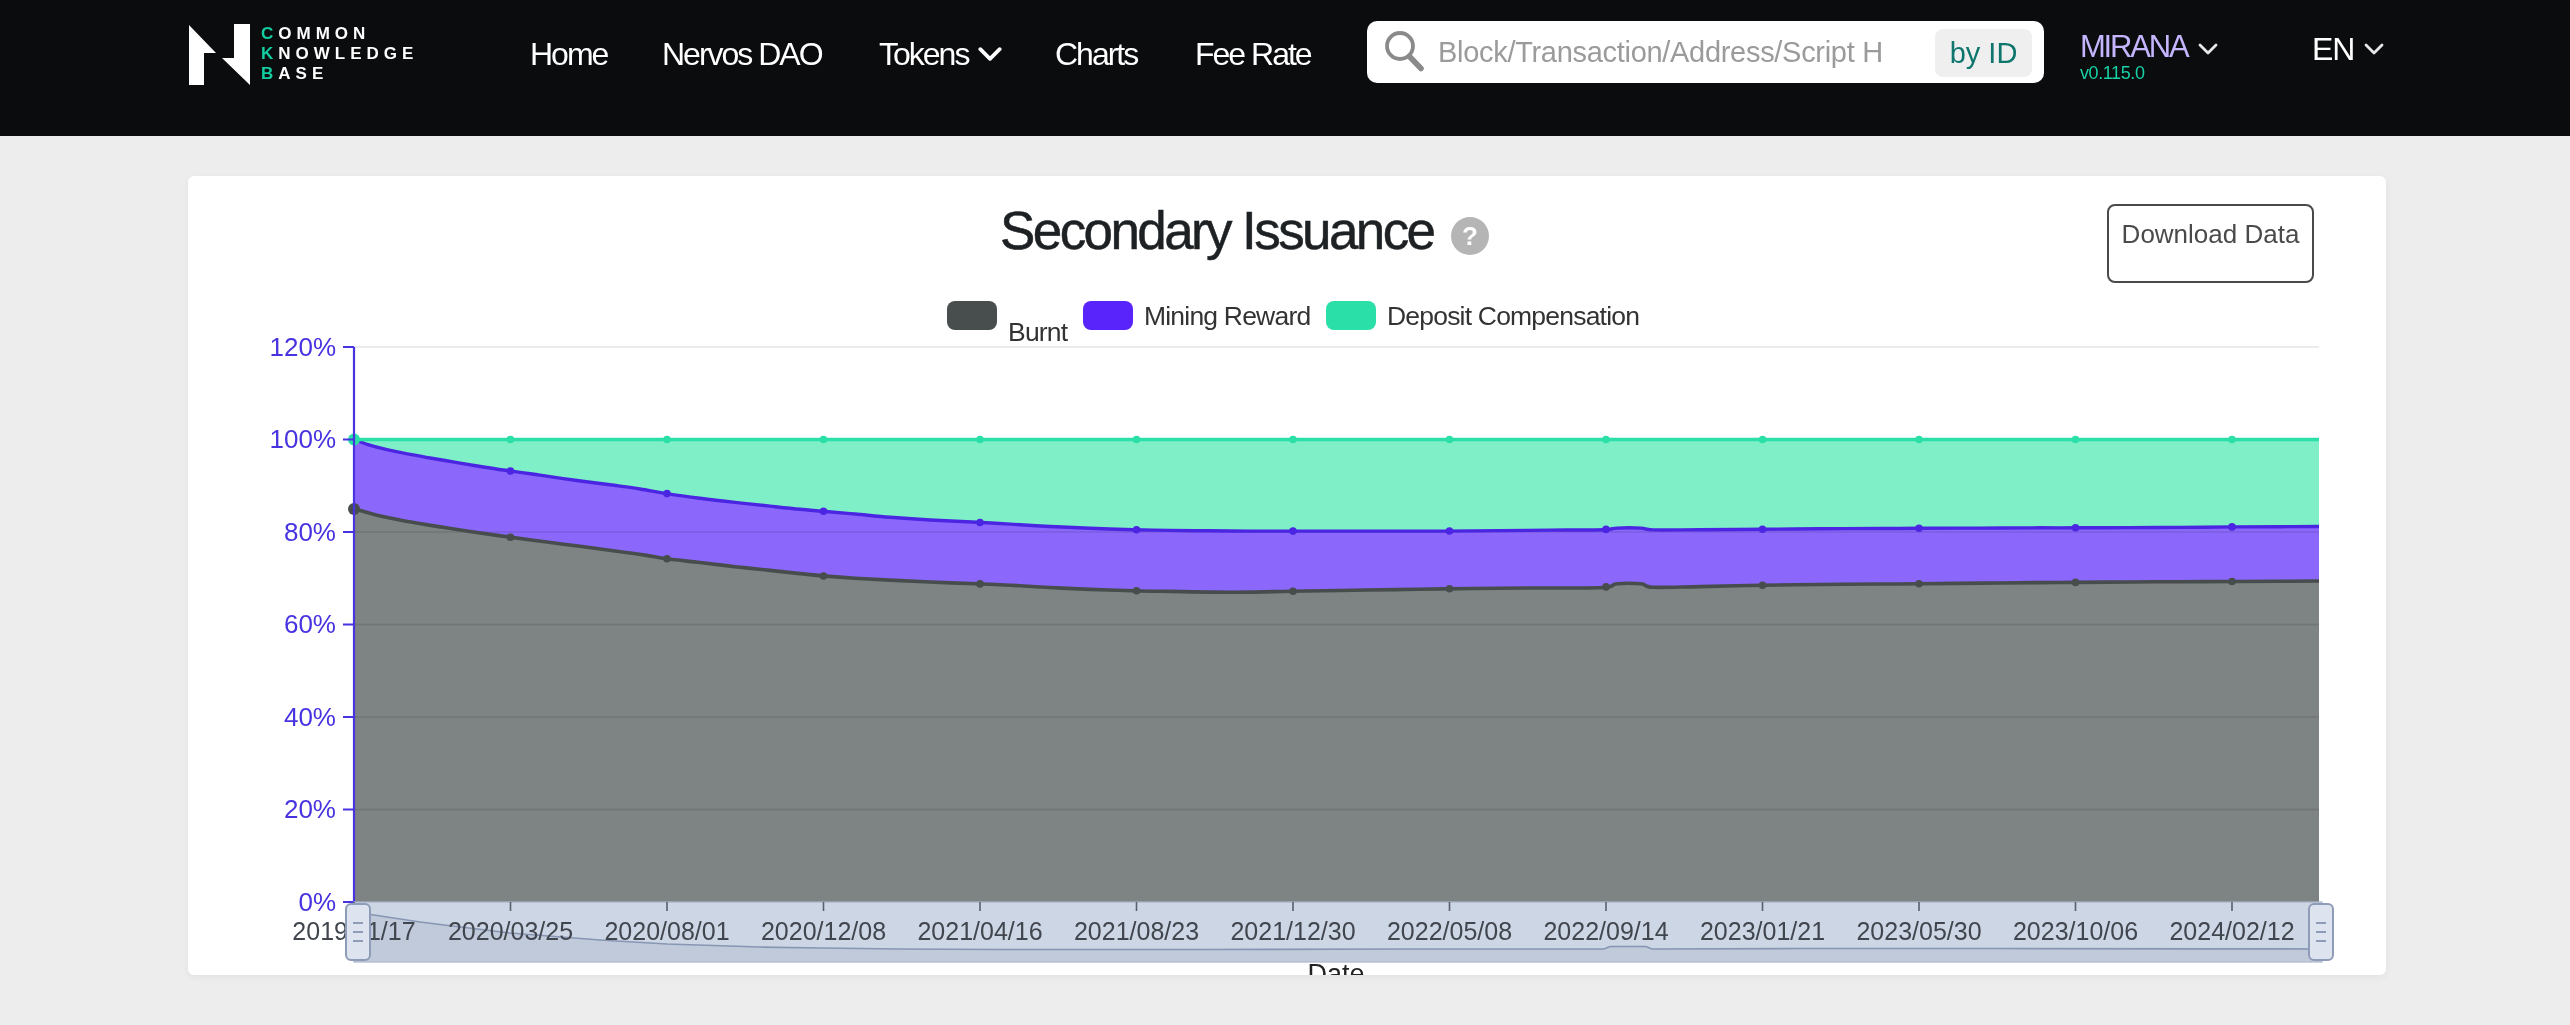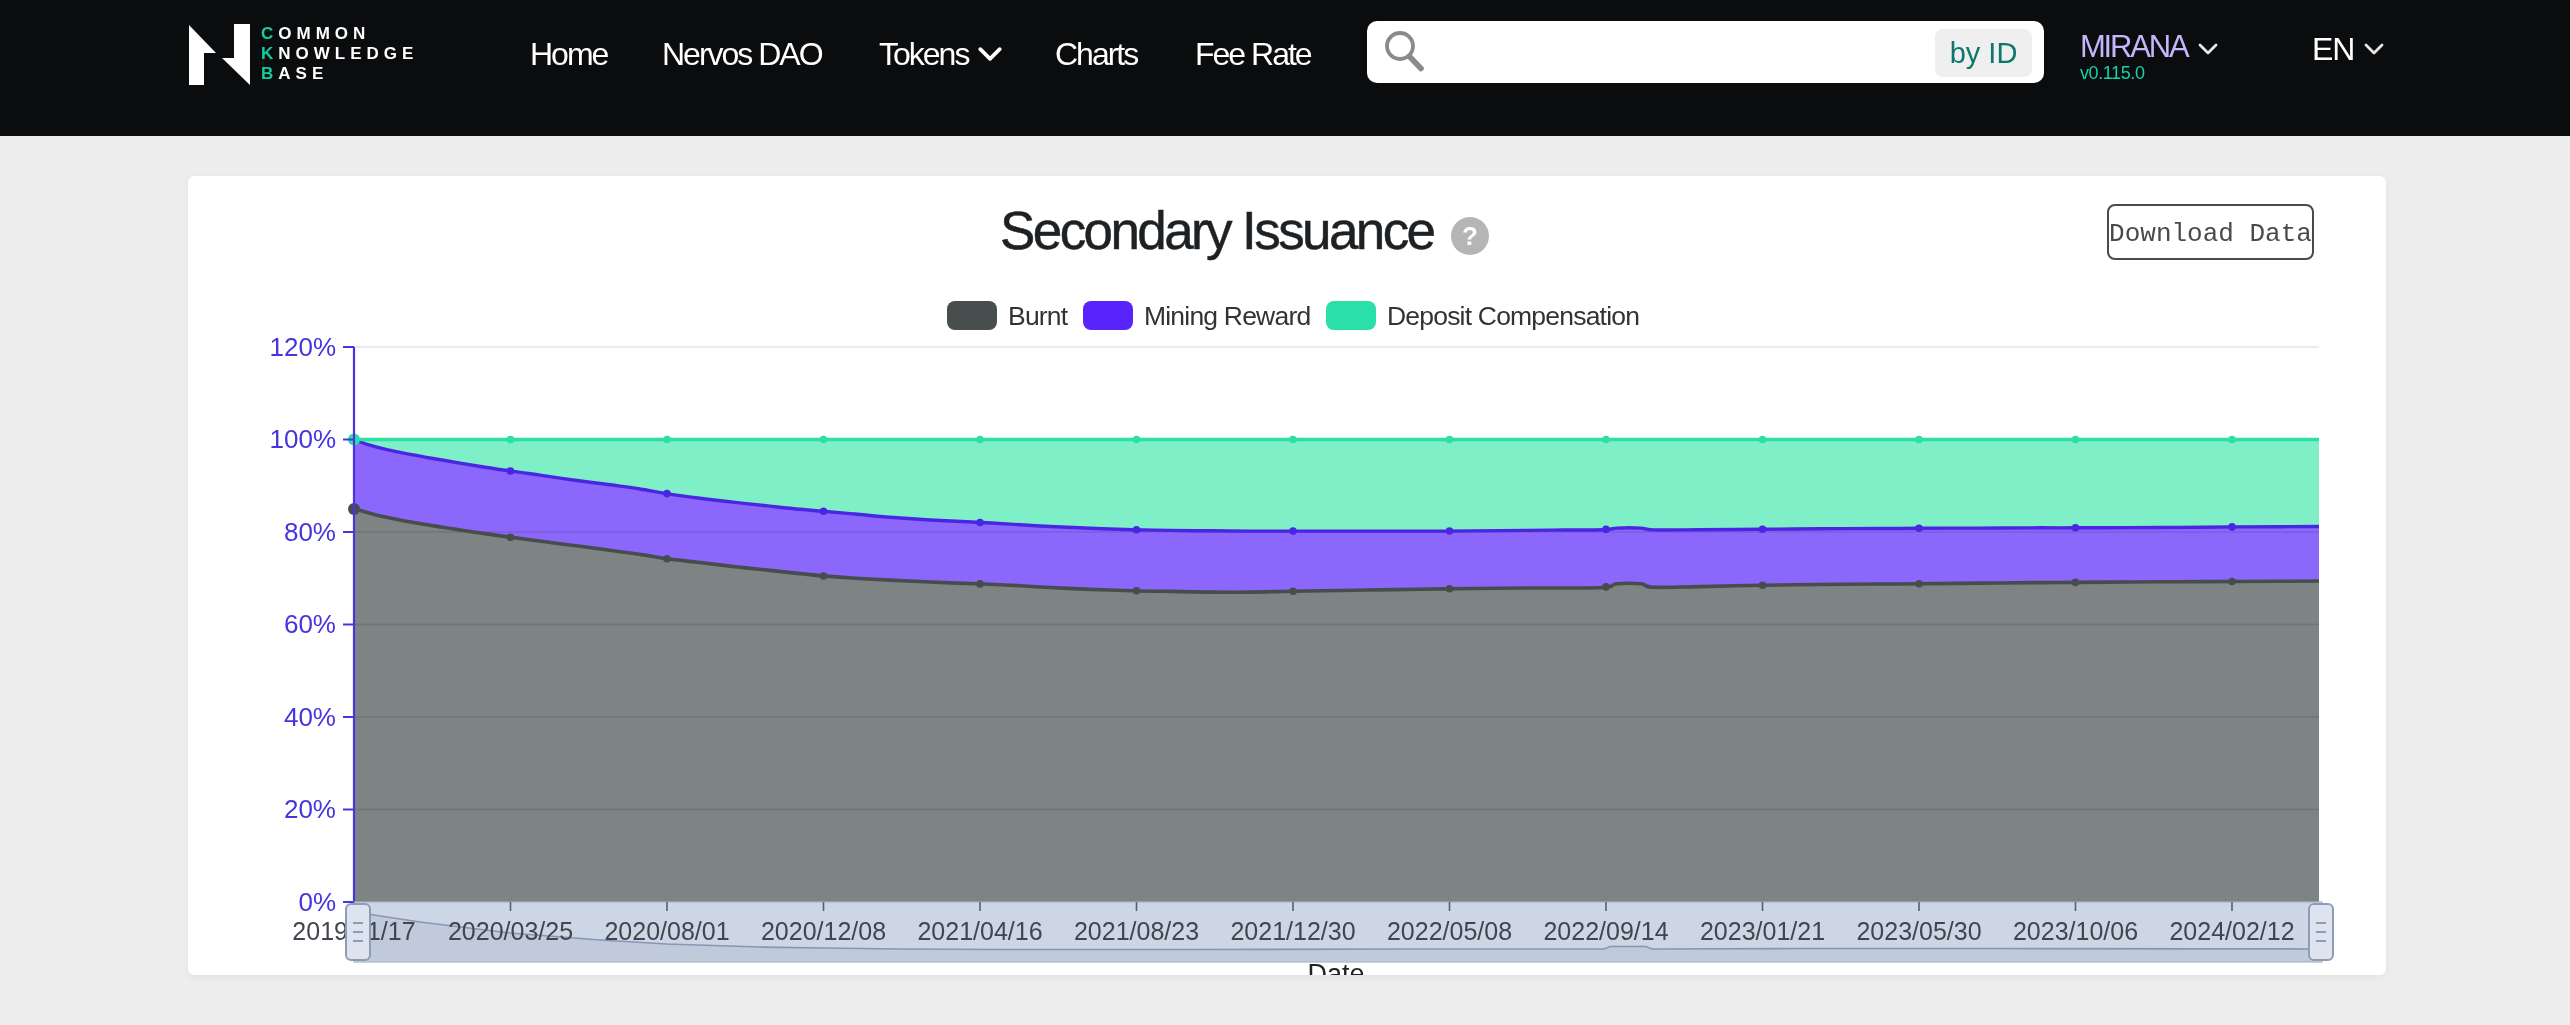--- a/index.html
+++ b/index.html
@@ -16,22 +16,22 @@
 .byid{position:absolute;left:568px;top:8px;width:97px;height:48px;background:#efefef;border-radius:8px;
  text-align:center;line-height:48px;font-size:29px;color:#0f766e;}
 .mir{position:absolute;left:2080px;top:29px;color:#c4b5fd;font-size:31px;letter-spacing:-2.2px;}
 .ver{position:absolute;left:2080px;top:63px;color:#17d2a6;font-size:18px;letter-spacing:-0.4px;}
 .en{position:absolute;left:2312px;top:31px;color:#fff;font-size:32px;letter-spacing:-1px;}
 .card{position:absolute;left:188px;top:176px;width:2198px;height:799px;background:#fff;border-radius:6px;
  box-shadow:0 2px 8px rgba(0,0,0,0.05);}
 .title{position:absolute;left:1000px;top:200px;font-size:53px;line-height:62px;color:#1d2124;letter-spacing:-2.6px;-webkit-text-stroke:0.5px #1d2124;white-space:nowrap;}
 .qic{position:absolute;left:1451px;top:217px;width:38px;height:38px;border-radius:50%;background:#b5b5b5;
  color:#fff;font-size:26px;font-weight:bold;text-align:center;line-height:38px;}
-.dl{position:absolute;left:2107px;top:204px;width:207px;height:56px;border:2px solid #4a4a4a;border-radius:8px;
- text-align:center;line-height:57px;font-size:26px;color:#4a4a4a;background:#fff;font-family:Liberation Mono, monospace;}
+.dl{position:absolute;left:2107px;top:204px;width:207px;height:79px;border:2px solid #4a4a4a;border-radius:8px;
+ text-align:center;line-height:57px;font-size:26px;color:#4a4a4a;background:#fff;}
 .sw{position:absolute;top:301px;width:50px;height:29px;border-radius:8px;}
 .lg{position:absolute;top:301px;height:29px;line-height:30px;font-size:26.5px;color:#333;letter-spacing:-0.8px;}
 </style></head>
 <body>
 <div class="card"></div>
 <svg width="2570" height="975" viewBox="0 0 2570 975" style="position:absolute;left:0;top:0;">
 <line x1="354.0" y1="809.5" x2="2319.0" y2="809.5" stroke="#e4e4e4" stroke-width="1.4"></line>
 <line x1="354.0" y1="717.0" x2="2319.0" y2="717.0" stroke="#e4e4e4" stroke-width="1.4"></line>
 <line x1="354.0" y1="624.5" x2="2319.0" y2="624.5" stroke="#e4e4e4" stroke-width="1.4"></line>
 <line x1="354.0" y1="532.0" x2="2319.0" y2="532.0" stroke="#e4e4e4" stroke-width="1.4"></line>
@@ -156,33 +156,34 @@
  <div class="nav" style="left:879px;">Tokens<svg width="24" height="14" viewBox="0 0 22 13" style="margin-left:10px;">
         <polyline points="2,2 11,11 20,2" fill="none" stroke="#fff" stroke-width="3.4" stroke-linecap="round" stroke-linejoin="round"></polyline>
       </svg></div>
  <div class="nav" style="left:1055px;">Charts</div>
  <div class="nav" style="left:1195px;text-align:center;">Fee Rate</div>
  <div class="srch">
   <svg width="46" height="46" viewBox="0 0 46 46" style="position:absolute;left:15px;top:9px;">
    <circle cx="18" cy="16" r="13" fill="none" stroke="#8a8a8a" stroke-width="3.8"></circle>
    <line x1="27.5" y1="26.5" x2="39" y2="38.5" stroke="#8a8a8a" stroke-width="5.6" stroke-linecap="round"></line>
   </svg>
+  <div class="ph">Block/Transaction/Address/Script H</div>
   <div class="byid">by ID</div>
  </div>
  <div class="mir">MIRANA</div>
  <svg width="20" height="12" viewBox="0 0 20 12" style="position:absolute;left:2198px;top:43px;">
       <polyline points="2,2 10,10 18,2" fill="none" stroke="#e8e8e8" stroke-width="2.8" stroke-linecap="round" stroke-linejoin="round"></polyline>
     </svg>
  <div class="ver">v0.115.0</div>
  <div class="en">EN</div>
  <svg width="20" height="12" viewBox="0 0 20 12" style="position:absolute;left:2364px;top:43px;">
       <polyline points="2,2 10,10 18,2" fill="none" stroke="#e8e8e8" stroke-width="2.8" stroke-linecap="round" stroke-linejoin="round"></polyline>
     </svg>
 </div>
 <div class="title">Secondary Issuance</div>
 <div class="qic">?</div>
 <div class="dl">Download Data</div>
 <div class="sw" style="left:947px;background:#484e4e;"></div>
-<div class="lg" style="left:1008px;">Burnt</div>
+<div class="lg" style="left:1008px;margin-top:16px;">Burnt</div>
 <div class="sw" style="left:1083px;background:#5824fb;"></div>
 <div class="lg" style="left:1144px;">Mining Reward</div>
 <div class="sw" style="left:1326px;background:#2bdfa8;"></div>
 <div class="lg" style="left:1387px;">Deposit Compensation</div>
 
 </body></html>

